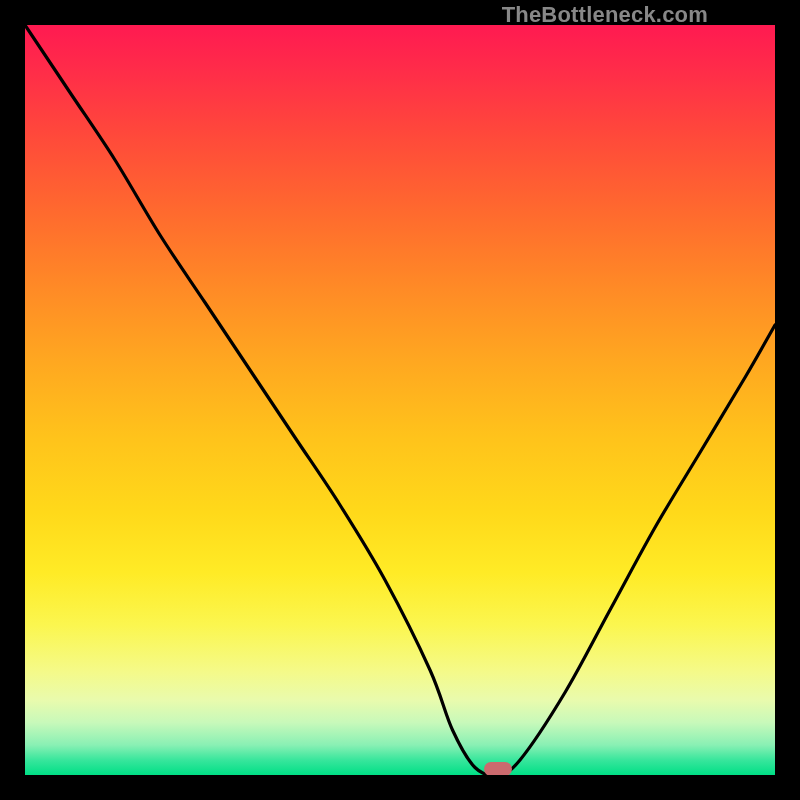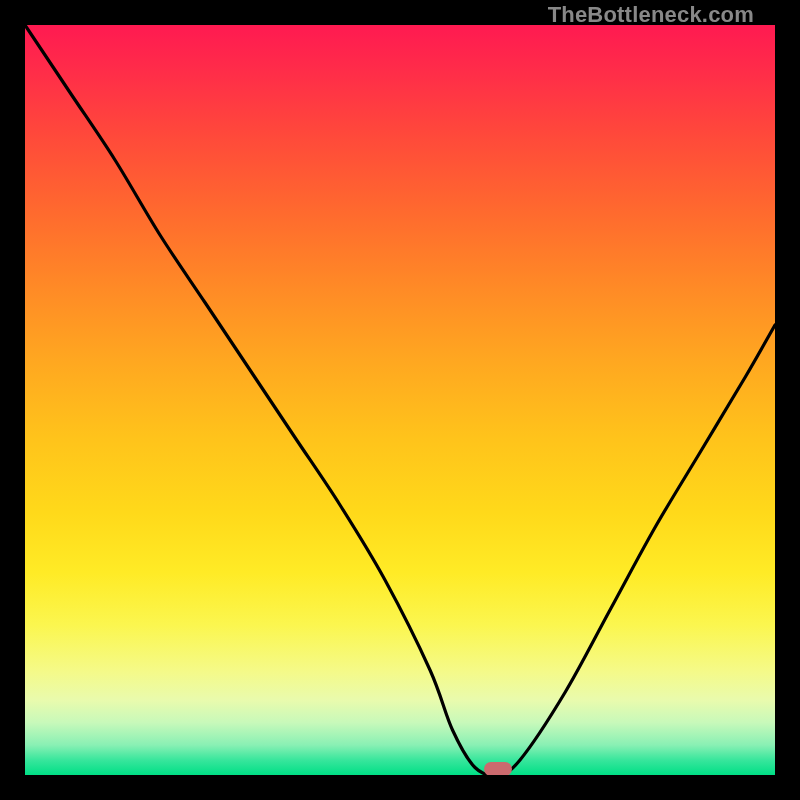--- a/index.html
+++ b/index.html
@@ -8,21 +8,20 @@
     width: 800px;
     height: 800px;
     background: #000;
     font-family: Arial, Helvetica, sans-serif;
     overflow: hidden;
   }
   .frame {
     position: relative;
     width: 716px;
     height: 800px;
-    padding-left: 46px;
   }
   .watermark {
     position: absolute;
     top: 2px;
     right: 8px;
     font-size: 22px;
     font-weight: 600;
     color: #888;
     font-family: Arial, sans-serif;
     letter-spacing: 0.2px;

